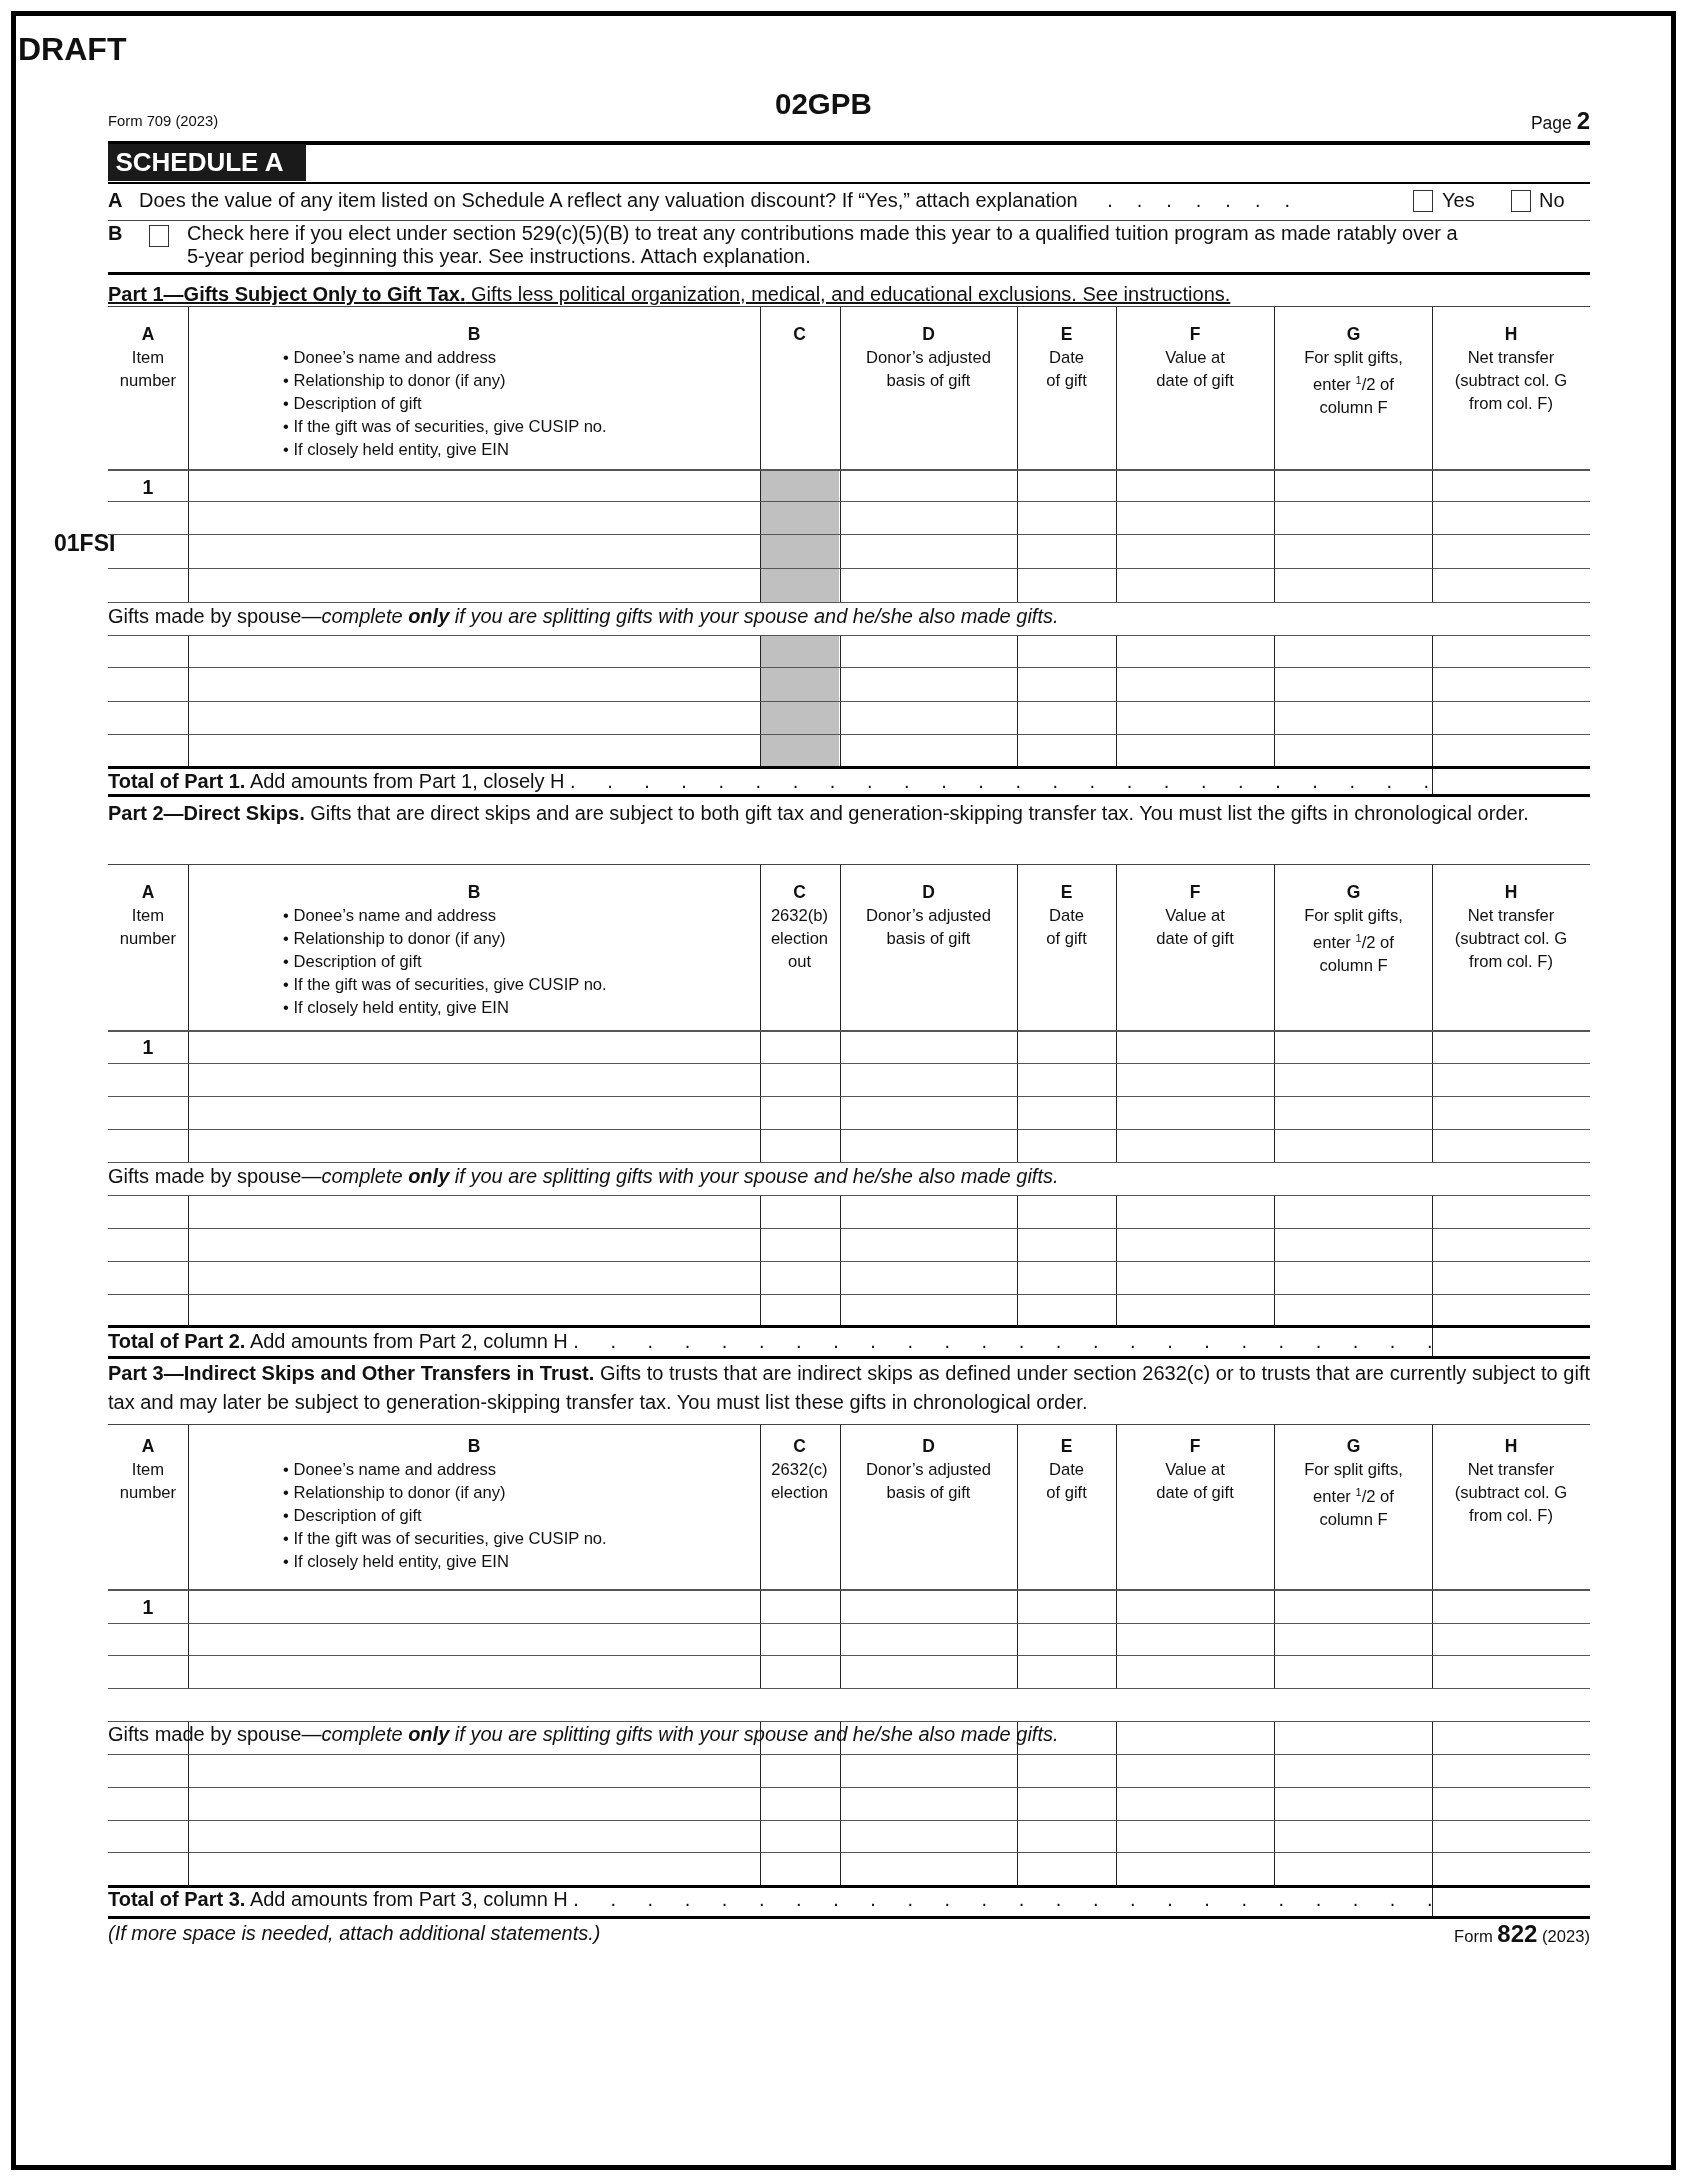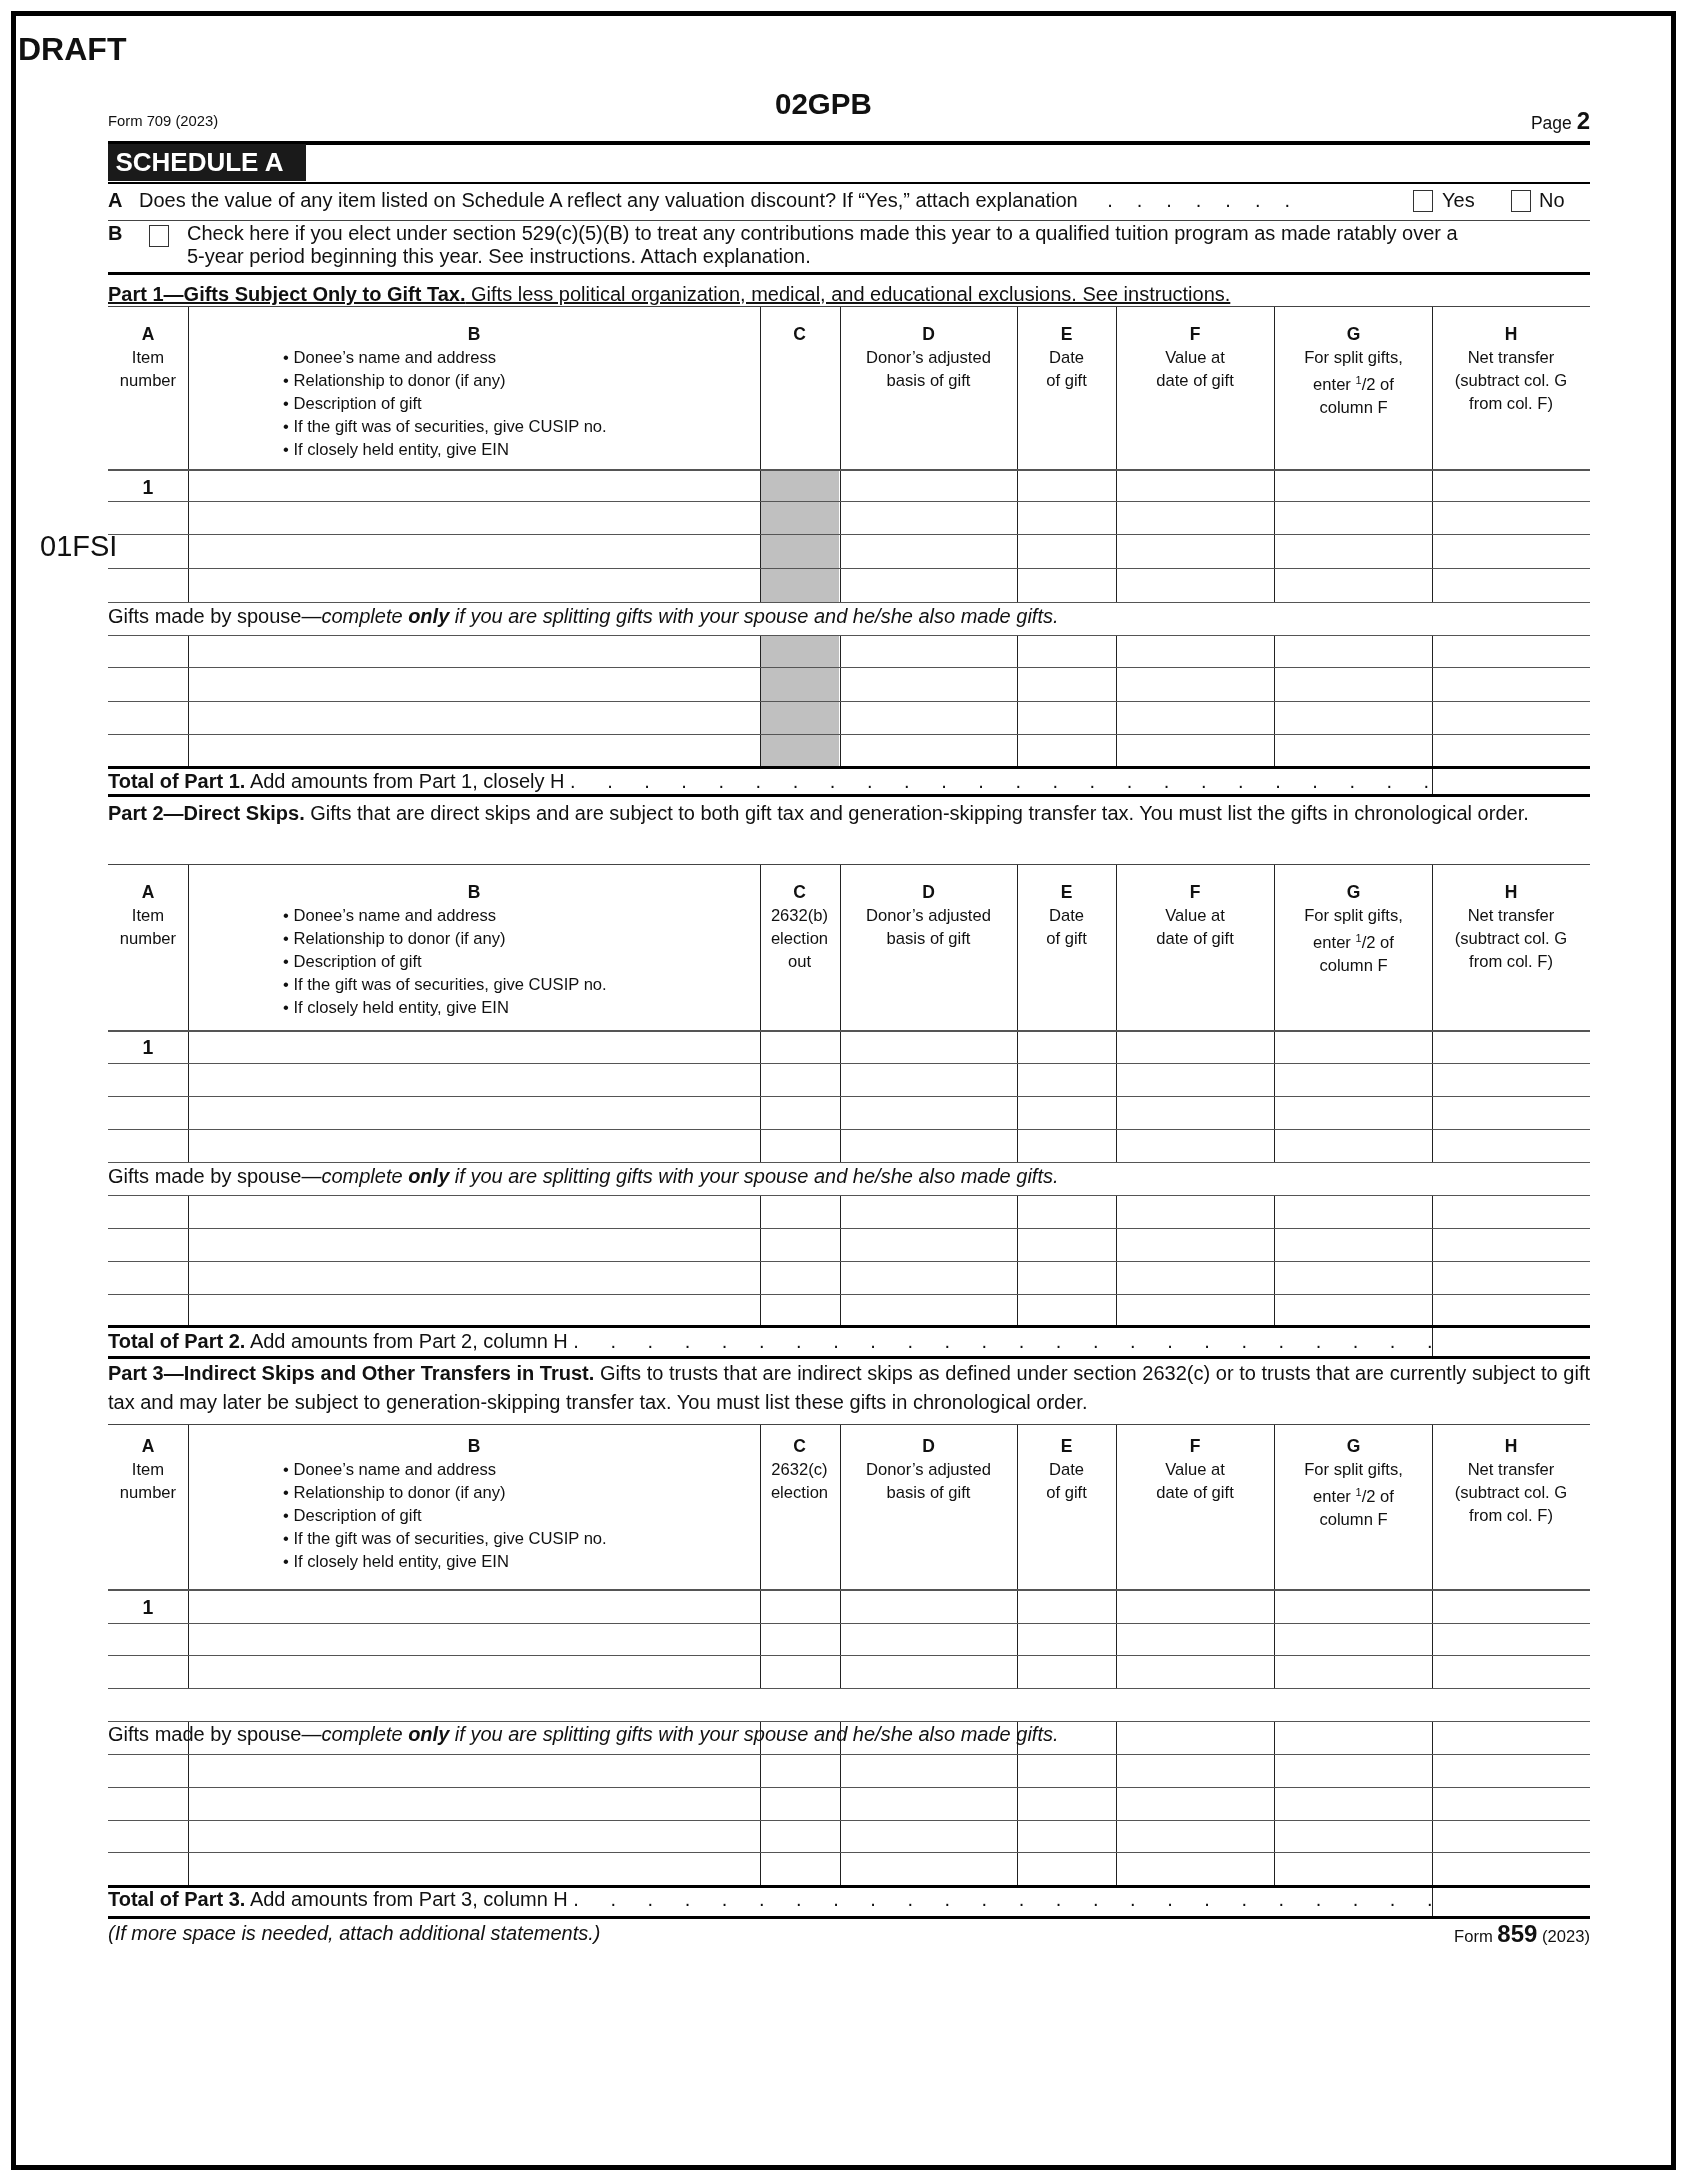--- a/index.html
+++ b/index.html
@@ -3,21 +3,21 @@
 <meta charset="utf-8">
 <style>
   html, body { margin:0; padding:0; background:#fff; }
   body { width:1688px; height:2182px; position:relative; overflow:hidden;
          font-family:"Liberation Sans", sans-serif; color:#111; }
   .frame { position:absolute; left:11px; top:11px; width:1655px; height:2149px;
            border:5.5px solid #000; box-sizing:content-box; }
   .abs { position:absolute; }
   .draft { left:18px; top:31px; font-size:32px; font-weight:bold; letter-spacing:0px; }
   .code1 { left:775px; top:87px; font-size:29.5px; font-weight:bold; }
-  .code2 { left:40px; top:530px; font-size:29px; font-weight:normal; }
+  .code2 { left:54px; top:530px; font-size:23px; font-weight:bold; }
   .formtop { left:108px; top:113px; font-size:14.8px; }
   .pagelbl { right:98px; top:107px; font-size:17.5px; }
   .pagelbl b { font-size:24px; }
 
   .hline { position:absolute; left:108px; width:1482px; background:#000; }
   .vline { position:absolute; width:0.9px; background:#222; }
 
   .sched-bar { position:absolute; left:108px; top:143px; width:1482px; height:39px; }
   .sched-tag { position:absolute; left:0; top:0.9px; width:198px; height:37px; background:#1a1a1a;
                color:#fff; font-size:26px; font-weight:bold; line-height:37px; padding-left:7.4px; box-sizing:border-box; }
@@ -252,14 +252,14 @@
 
 <div class="itemno" style="left:108px;top:1596px;">1</div>
 
 <div class="spouse" style="top:1723px;"><span>Gifts made by spouse—</span><i>complete </i><i><b>only</b></i><i> if you are splitting gifts with your spouse and he/she also made gifts.</i></div>
 
 <div class="total" style="top:1888px;"><b>Total of Part 3.</b><span> Add amounts from Part 3, column H</span> <span class="dots">. . . . . . . . . . . . . . . . . . . . . . . .</span></div>
 <div class="abs" style="left:1433px;top:1887px;width:157px;height:29px;"></div>
 <div class="hline" style="top:1916px;height:2.8px;"></div>
 
 <div class="abs footer-l">(If more space is needed, attach additional statements.)</div>
-<div class="abs footer-r"><span>Form</span> <b>859</b> <span>(2023)</span></div>
+<div class="abs footer-r"><span>Form</span> <b>822</b> <span>(2023)</span></div>
 
 
 </body></html>

